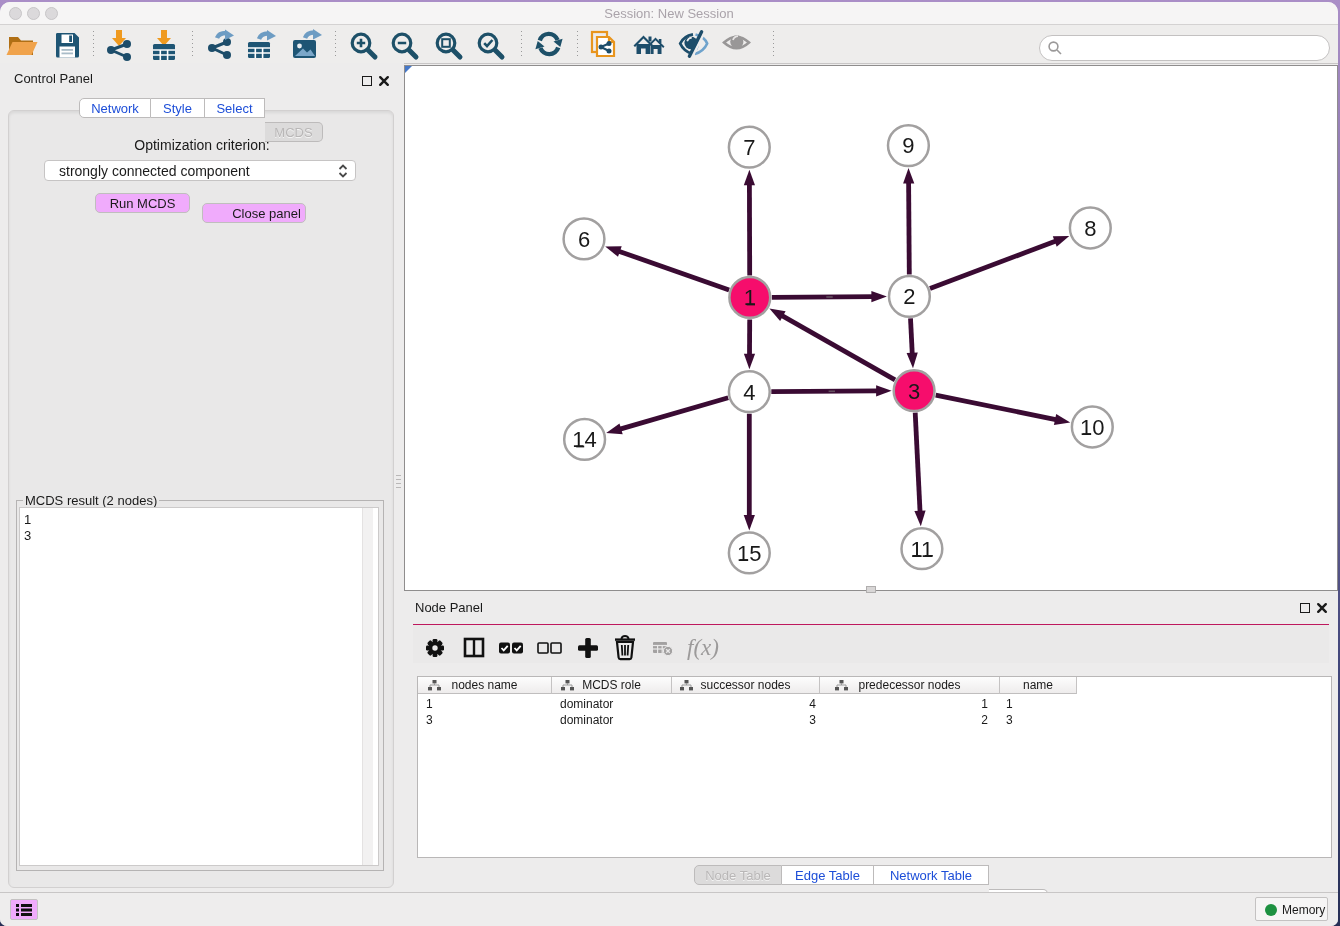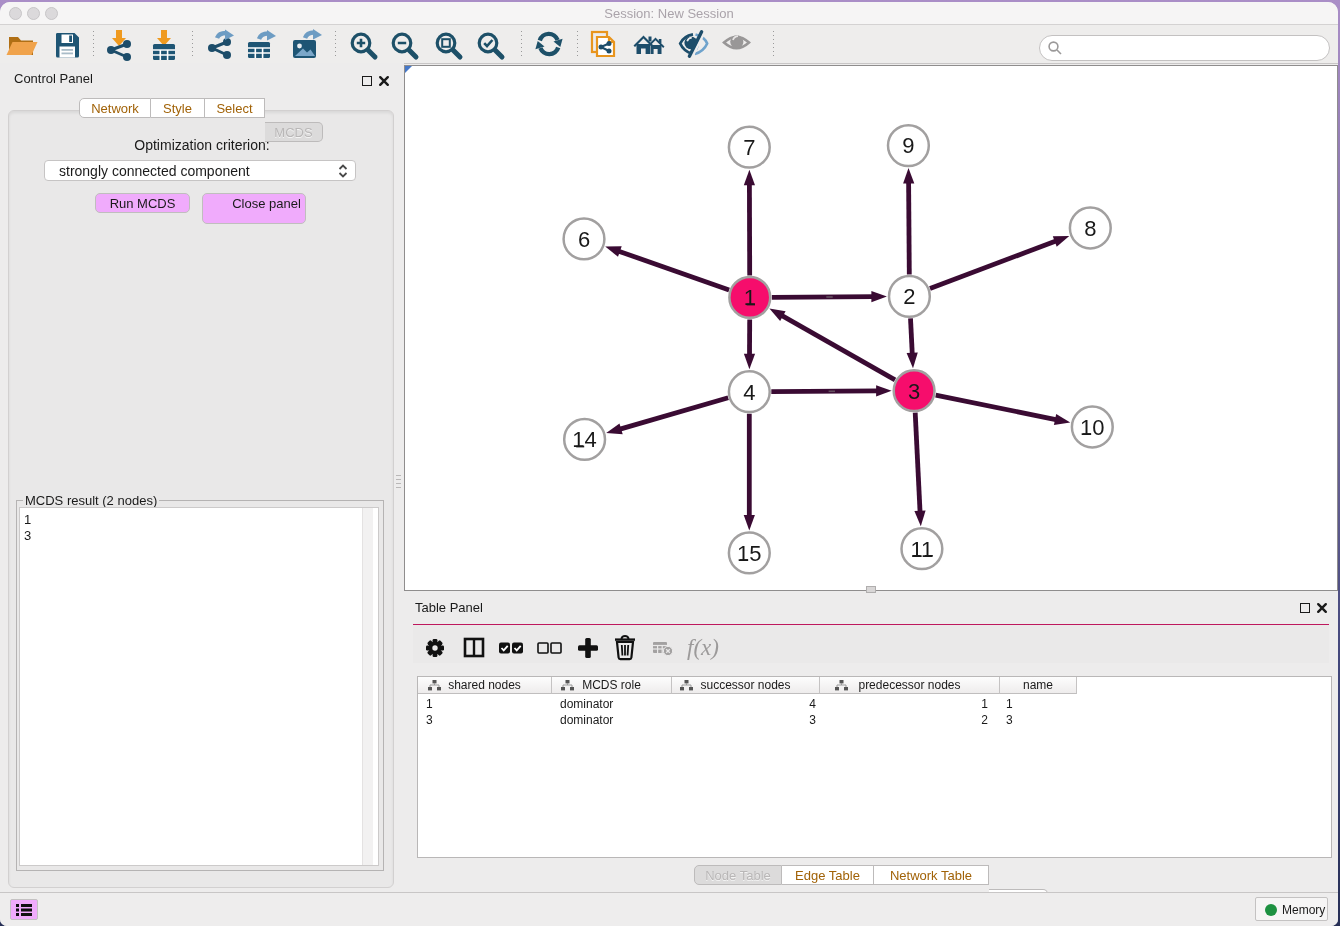--- a/index.html
+++ b/index.html
@@ -18,21 +18,21 @@
     background-image:linear-gradient(#9a9a9a 33%,rgba(0,0,0,0) 0%);background-size:1px 4px;}
   .tbi{position:absolute;top:3px;}
   #search{position:absolute;left:1039px;top:10px;width:291px;height:26px;background:#fff;
     border:1px solid #c3c1c1;border-radius:13px;box-sizing:border-box;}
   
   #cpanel{position:absolute;left:0;top:61px;width:404px;height:828px;background:#edecec;}
   #cp-title{position:absolute;left:14px;top:8px;font-size:13px;color:#1a1a1a;}
   #cp-content{position:absolute;left:8px;top:47px;width:384px;height:776px;background:#e9e8e8;
     border:1px solid #d2d0d0;border-radius:6px;box-shadow:inset 0 2px 3px rgba(0,0,0,0.07);}
   .tabbar{position:absolute;display:flex;}
-  .tab{height:20px;line-height:20px;font-size:13px;color:#a16207;text-align:center;white-space:nowrap;
+  .tab{height:20px;line-height:20px;font-size:13px;color:#1d4ed8;text-align:center;white-space:nowrap;
     background:#fff;border:1px solid #bdbbbb;border-left:none;box-sizing:border-box;}
   .tab.first{border-left:1px solid #bdbbbb;border-radius:5px 0 0 5px;}
   .tab.last{border-radius:0 5px 5px 0;margin-top:24px;}
   .tab.sel{background:#dcdbdb;color:#b9b7b7;text-shadow:0 1px 0 #f4f4f4;}
   
   #sccwin{position:absolute;left:404px;top:63px;width:934px;height:526px;
     border:1px solid #8f8d8d;box-sizing:border-box;background:#fff;}
   #scctb{position:absolute;left:0;top:0;width:100%;height:21px;
     background:linear-gradient(#f7f7f7,#dcdada);border-bottom:1px solid #a8a6a6;}
   .mbtn{position:absolute;top:4px;width:13px;height:13px;border-radius:50%;box-sizing:border-box;}
@@ -235,21 +235,21 @@
     </div>
     <div style="position:absolute;left:44px;top:97px;width:312px;height:21px;background:#fff;border:1px solid #c6c4c4;border-radius:4px;box-sizing:border-box;">
       <div style="position:absolute;left:14px;top:2px;font-size:14px;color:#1a1a1a;">strongly connected component</div>
       <svg style="position:absolute;right:6px;top:3px" width="12" height="14" viewBox="0 0 12 14">
         <path d="M2.5,5 L6,1.5 L9.5,5" fill="none" stroke="#4a4a4a" stroke-width="1.8"></path>
         <path d="M2.5,9 L6,12.5 L9.5,9" fill="none" stroke="#4a4a4a" stroke-width="1.8"></path>
       </svg>
     </div>
     <div style="position:absolute;left:0;top:74px;width:404px;text-align:center;font-size:14px;color:#1a1a1a;">Optimization criterion:</div>
     <div class="btn" style="left:95px;top:130px;width:95px;height:20px;border-radius:5px;border-color:#c0bebe;line-height:19px;">Run MCDS</div>
-    <div class="btn" style="left:202px;top:130px;width:104px;height:31px;border-radius:5px;border-color:#c0bebe;line-height:19px;padding-left:25px;">Close panel</div>
+    <div class="btn" style="left:202px;top:140px;width:104px;height:20px;border-radius:5px;border-color:#c0bebe;line-height:19px;padding-left:25px;">Close panel</div>
 
     <div style="position:absolute;left:16px;top:437px;width:366px;height:369px;border:1px solid #b5b3b3;">
       <div style="position:absolute;left:6px;top:-8px;background:#e9e8e8;padding:0 2px;font-size:13px;color:#1a1a1a;">MCDS result (2 nodes)</div>
       <div style="position:absolute;left:2px;top:6px;width:360px;height:359px;background:#fff;border:1px solid #cccaca;box-sizing:border-box;">
         <div style="position:absolute;left:4px;top:4px;font-size:13px;color:#1a1a1a;line-height:16px;">1<br>3</div>
         <div style="position:absolute;right:5px;top:0;width:10px;height:357px;background:#f2f1f1;border-left:1px solid #e4e2e2;"></div>
       </div>
     </div>
     <div style="position:absolute;left:396px;top:412px;width:5px;height:14px;background:repeating-linear-gradient(#b9b7b7 0 1px,#edecec 1px 4px);"></div>
   </div>
@@ -323,21 +323,21 @@
         <rect x="171.2" y="358.7" width="8" height="1.7"></rect>
         <rect x="678.0" y="346.3" width="8" height="1.7"></rect>
         <rect x="335.0" y="472.2" width="8" height="1.7"></rect>
         <rect x="507.6" y="468.0" width="8" height="1.7"></rect>
         <rect x="519.8" y="468.0" width="8" height="1.7"></rect>
       </g>
     </svg>
     <div style="position:absolute;left:461px;top:520px;width:8px;height:5px;background:#d8d6d6;border:1px solid #b0aeae;"></div>
   </div>
   <div id="tpanel">
-    <div id="tp-title">Table Panel</div>
+    <div id="tp-title">Node Panel</div>
     <div style="position:absolute;left:896px;top:10px;width:8px;height:8px;border:1.5px solid #1a1a1a;"></div>
     <svg style="position:absolute;left:912px;top:9px" width="12" height="12" viewBox="0 0 12 12">
       <path d="M2.2,2.2 L9.8,9.8 M9.8,2.2 L2.2,9.8" stroke="#1a1a1a" stroke-width="2.4" stroke-linecap="round"></path>
     </svg>
     <div id="tp-toolbar">
       <svg style="position:absolute;left:0;top:4px" width="330" height="38" viewBox="0 0 330 38">
 
         <g transform="translate(22,19)" fill="#111">
           <g>
             <rect x="-2.4" y="-9" width="4.8" height="18" rx="1.2"></rect>
@@ -388,21 +388,21 @@
           </g>
           <circle cx="255" cy="22" r="4.6" fill="#a3a1a1" stroke="#eae9e9" stroke-width="1"></circle>
           <path d="M253.2,20.2 l3.6,3.6 M256.8,20.2 l-3.6,3.6" stroke="#eae9e9" stroke-width="1.3"></path>
         </g>
 
         <text x="274" y="26" font-family="Liberation Serif, serif" font-style="italic" font-size="23px" fill="#9c9a9a">f(x)</text>
       </svg>
     </div>
     <div id="tp-table">
 
-      <div class="th" style="left:0;width:134px;">shared nodes</div>
+      <div class="th" style="left:0;width:134px;">nodes name</div>
       <div class="th" style="left:134px;width:120px;">MCDS role</div>
       <div class="th" style="left:254px;width:148px;">successor nodes</div>
       <div class="th" style="left:402px;width:180px;">predecessor nodes</div>
       <div class="th" style="left:582px;width:77px;">name</div>
       <svg style="position:absolute;left:10px;top:3px" width="660" height="12" viewBox="0 0 660 12">
         <g fill="#555">
           <rect x="4.5" y="0" width="4" height="3.4"></rect>
             <rect x="0" y="7" width="4" height="3.4"></rect>
             <rect x="9" y="7" width="4" height="3.4"></rect>
           <path d="M6.5,3 v2 M2,7 v-2 h9 v2" stroke="#999" stroke-width="1" fill="none"></path>

